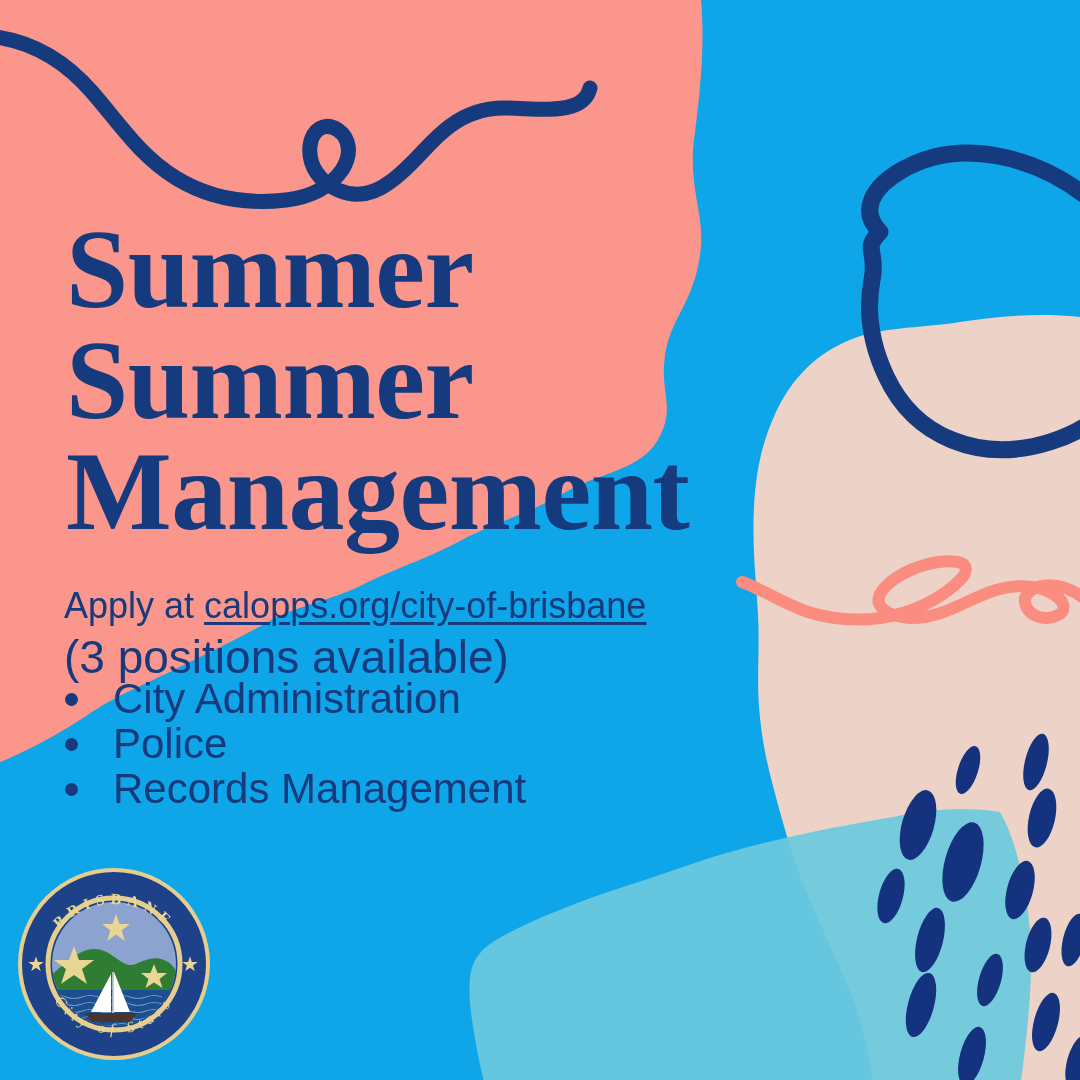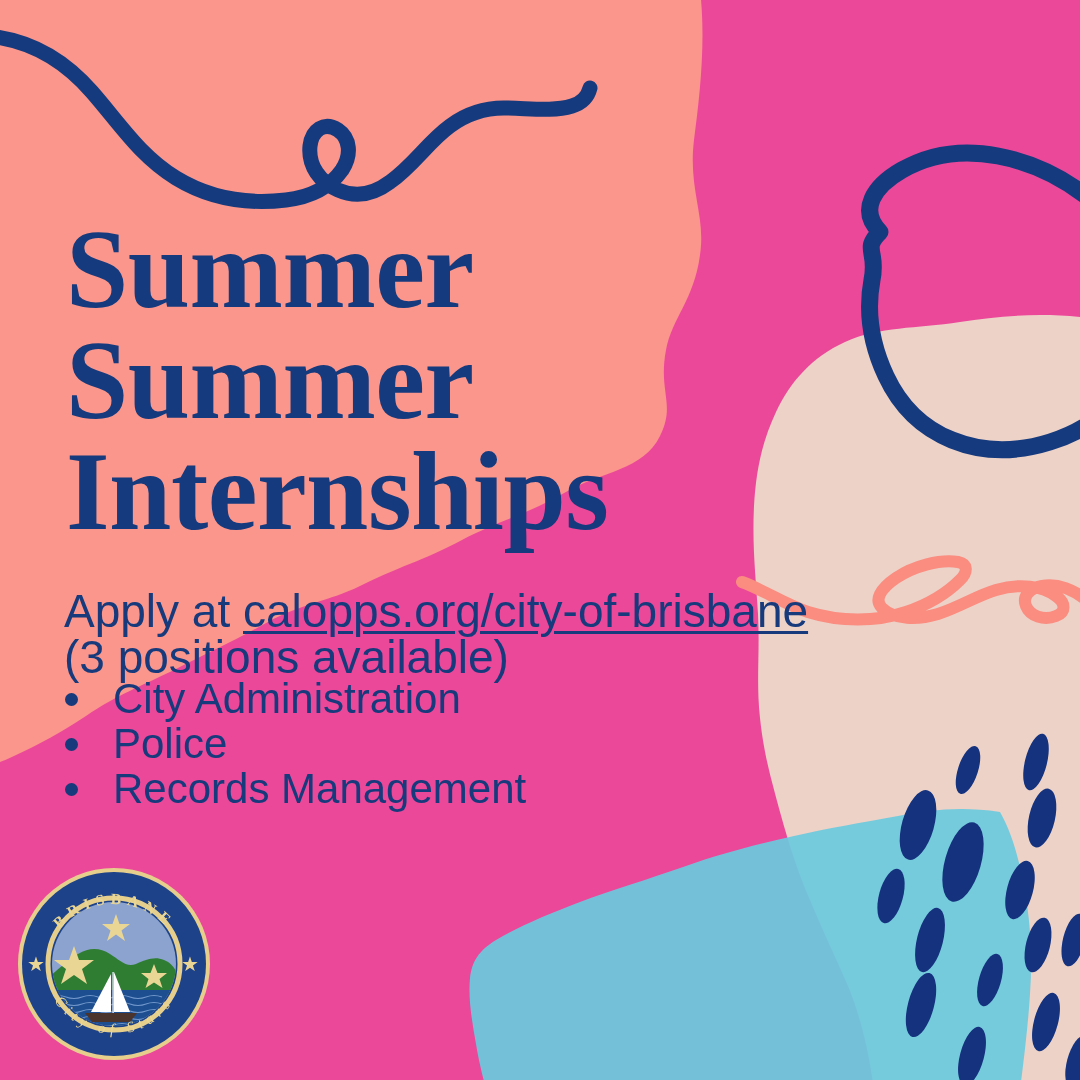--- a/index.html
+++ b/index.html
@@ -5,21 +5,21 @@
   html, body {
     margin: 0;
     padding: 0;
     background: #ffffff;
   }
   #poster {
     position: relative;
     width: 1080px;
     height: 1080px;
     overflow: hidden;
-    background: #ec4899;
+    background: #0ea5e9;
     font-family: "Liberation Sans", sans-serif;
   }
   .layer {
     position: absolute;
     top: 0;
     left: 0;
     width: 1080px;
     height: 1080px;
     pointer-events: none;
   }
@@ -45,21 +45,21 @@
     letter-spacing: -0.5px;
     color: #153a7d;
     margin: 0;
   }
   #headline .hl-line { display: block; white-space: nowrap; }
 
   #applyline {
     position: absolute;
     left: 64px;
     top: 588px;
-    font-size: 46px;
+    font-size: 36px;
     line-height: 1.0;
     color: #163a7c;
     white-space: nowrap;
   }
   #applyline .link {
     text-decoration: underline;
     text-underline-offset: 4px;
     text-decoration-thickness: 2.5px;
     color: #163a7c;
   }
@@ -219,21 +219,21 @@
       </g>
 
     </g>
   </svg>
 
   <div class="content">
 
     <h1 id="headline">
       <span class="hl-line">Summer</span>
       <span class="hl-line">Summer</span>
-      <span class="hl-line">Internships</span>
+      <span class="hl-line">Management</span>
     </h1>
 
     <div id="applyline"><span>Apply at </span><a class="link" href="#">calopps.org/city-of-brisbane</a></div>
 
     <div id="positions">(3 positions available)</div>
 
     <ul id="bullets">
       <li>
         <span class="bullet-dot"></span>
         <span>City Administration</span>

